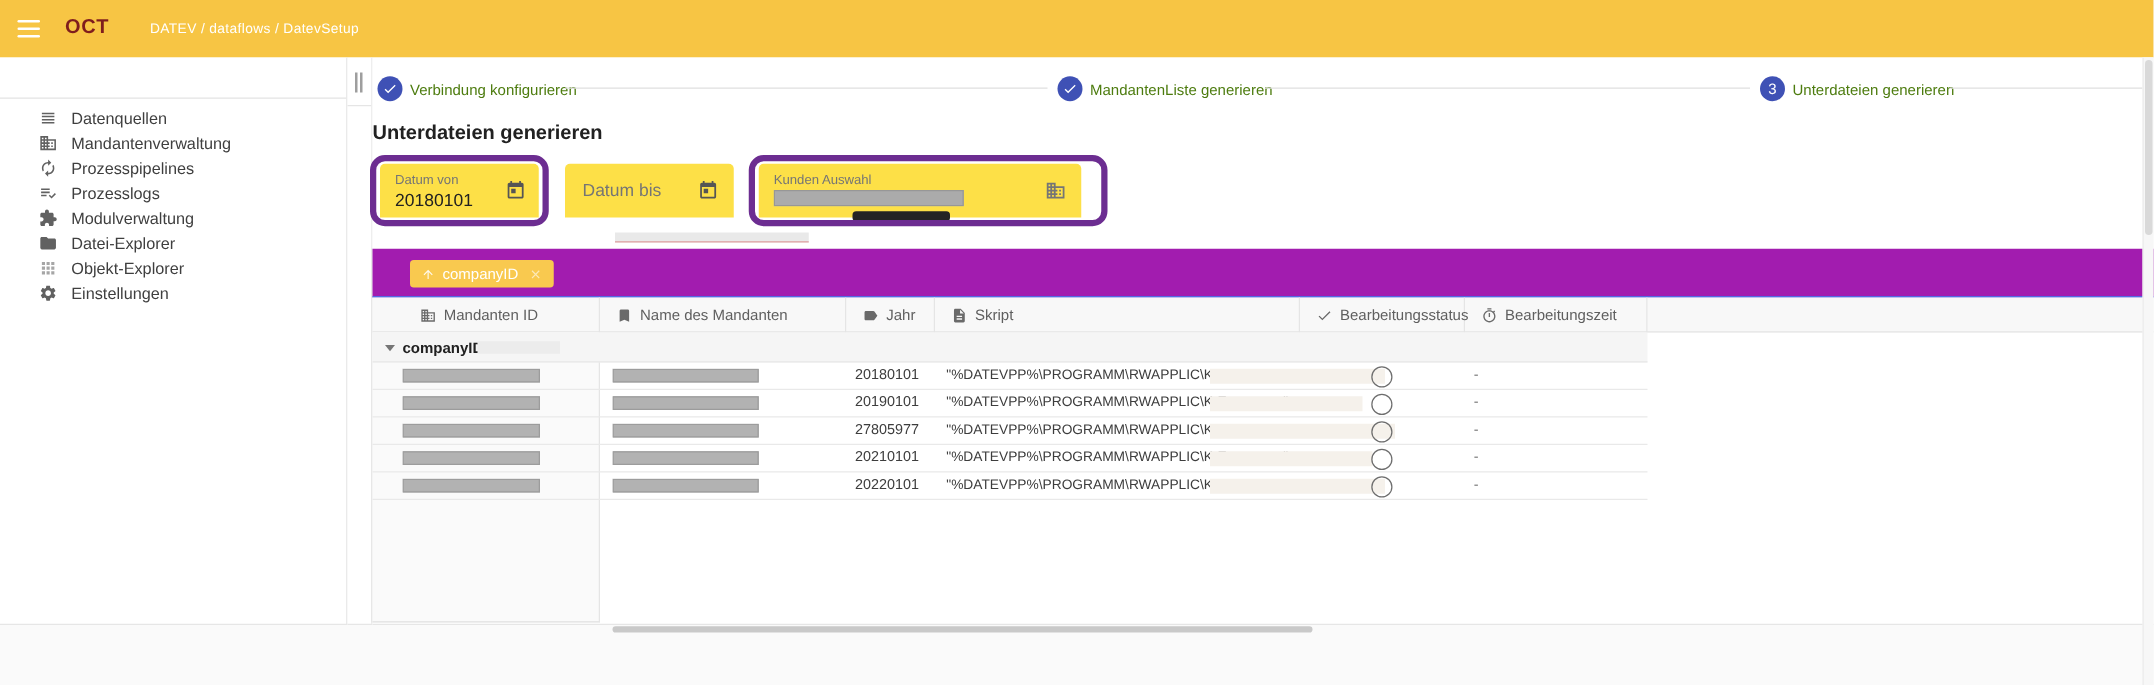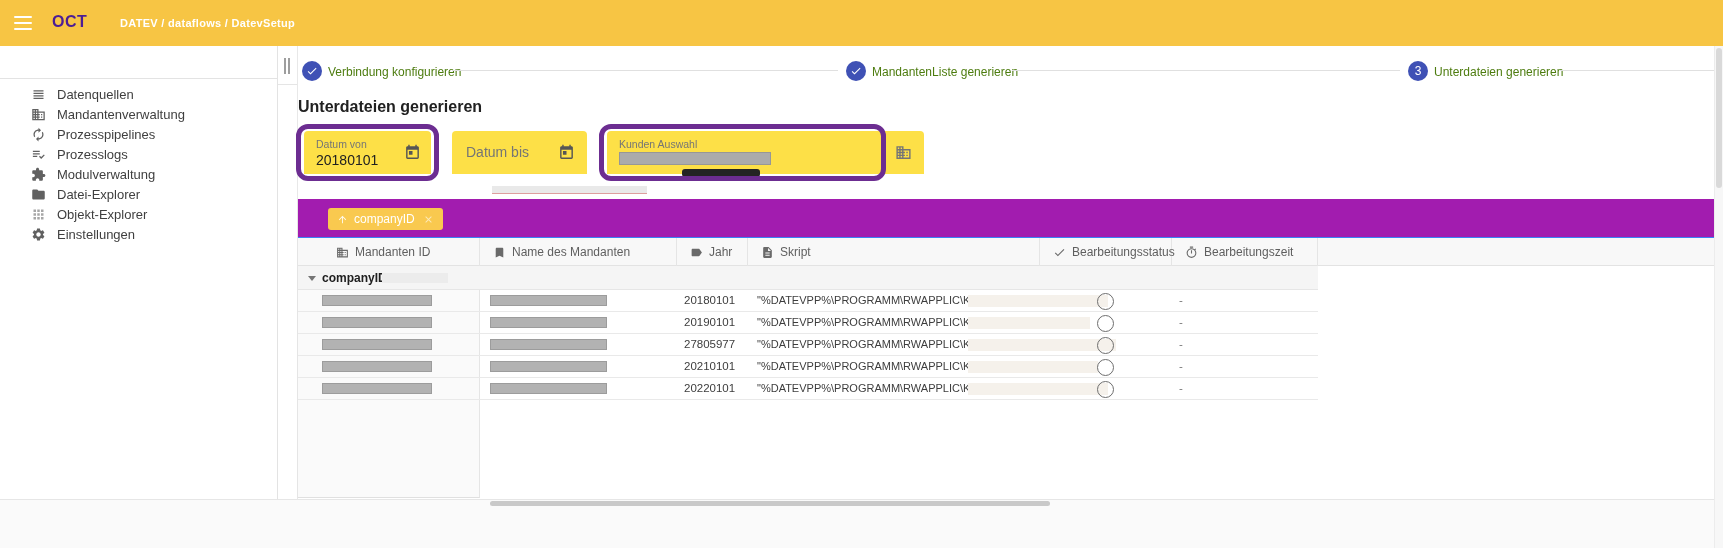--- a/index.html
+++ b/index.html
@@ -3,22 +3,22 @@
 <meta charset="utf-8">
 <style>
   html,body{margin:0;padding:0;}
   body{font-family:"Liberation Sans","DejaVu Sans",sans-serif;background:#fafafa;}
   .canvas{position:relative;width:1723px;height:548px;overflow:hidden;background:#fafafa;}
 
   
   .topbar{position:absolute;left:0;top:0;width:1723px;height:46px;background:#F7C544;display:flex;align-items:center;}
   .hamburger{position:absolute;left:14px;top:16px;width:18px;height:14px;display:flex;flex-direction:column;justify-content:space-between;cursor:pointer;}
   .hamburger span{display:block;height:2px;background:#fff;border-radius:1px;}
-  .brand{position:absolute;left:52px;top:13px;color:#4c1d95;font-size:16px;font-weight:bold;letter-spacing:.5px;}
-  .breadcrumb{position:absolute;left:120px;top:17px;color:#fff;font-size:11px;font-weight:bold;letter-spacing:.3px;}
+  .brand{position:absolute;left:52px;top:13px;color:#7f1d1d;font-size:16px;font-weight:bold;letter-spacing:.5px;}
+  .breadcrumb{position:absolute;left:120px;top:17px;color:#fff;font-size:11px;font-weight:normal;letter-spacing:.3px;}
 
   
   .sidebar{position:absolute;left:0;top:46px;width:278px;height:454px;background:#fff;border-right:1px solid #e3e3e3;border-bottom:1px solid #e6e6e6;box-sizing:border-box;}
   .sidebar-top{height:32px;border-bottom:1px solid #e3e3e3;}
   .nav{padding-top:5px;}
   .nav-item{display:flex;align-items:center;height:20px;padding-left:31px;gap:11px;cursor:pointer;}
   .nav-item svg{width:15px;height:15px;fill:#616161;flex:0 0 auto;}
   .nav-item svg.light{fill:#a6a6a6;}
   .nav-item .lbl{font-size:13px;color:#3f3f3f;}
 
@@ -202,21 +202,21 @@
   </div>
   <div class="ring" style="left:296px;top:124px;width:143px;height:57px;"></div>
 
   <div class="field" style="left:452px;width:135px;">
     <div class="fplaceholder">Datum bis</div>
     <svg class="ficon" style="right:12px;" viewBox="0 0 24 24">
         <path d="M19 3h-1V1h-2v2H8V1H6v2H5c-1.11 0-1.99.9-1.99 2L3 19c0 1.1.89 2 2 2h14c1.1 0 2-.9 2-2V5c0-1.1-.9-2-2-2zm0 16H5V8h14v11zM7 10h5v5H7z"></path>
       </svg>
   </div>
 
-  <div class="field" style="left:607px;width:317px;">
+  <div class="field" style="left:607px;width:258px;">
     <div class="flabel">Kunden Auswahl</div>
     <div class="redact-inline" style="width:152px;"></div>
     <svg class="ficon" style="right:12px;fill:#757575;" viewBox="0 0 24 24">
         <path d="M12 7V3H2v18h20V7H12zM6 19H4v-2h2v2zm0-4H4v-2h2v2zm0-4H4V9h2v2zm0-4H4V5h2v2zm4 12H8v-2h2v2zm0-4H8v-2h2v2zm0-4H8V9h2v2zm0-4H8V5h2v2zm10 12h-8v-2h2v-2h-2v-2h2v-2h-2V9h8v10zm-2-8h-2v2h2v-2zm0 4h-2v2h2v-2z"></path>
       </svg>
   </div>
   <div class="artifact-dark"></div>
   <div class="ring" style="left:599px;top:124px;width:287px;height:57px;"></div>
   <div class="artifact-gray"></div>
   <div class="artifact-red"></div>

